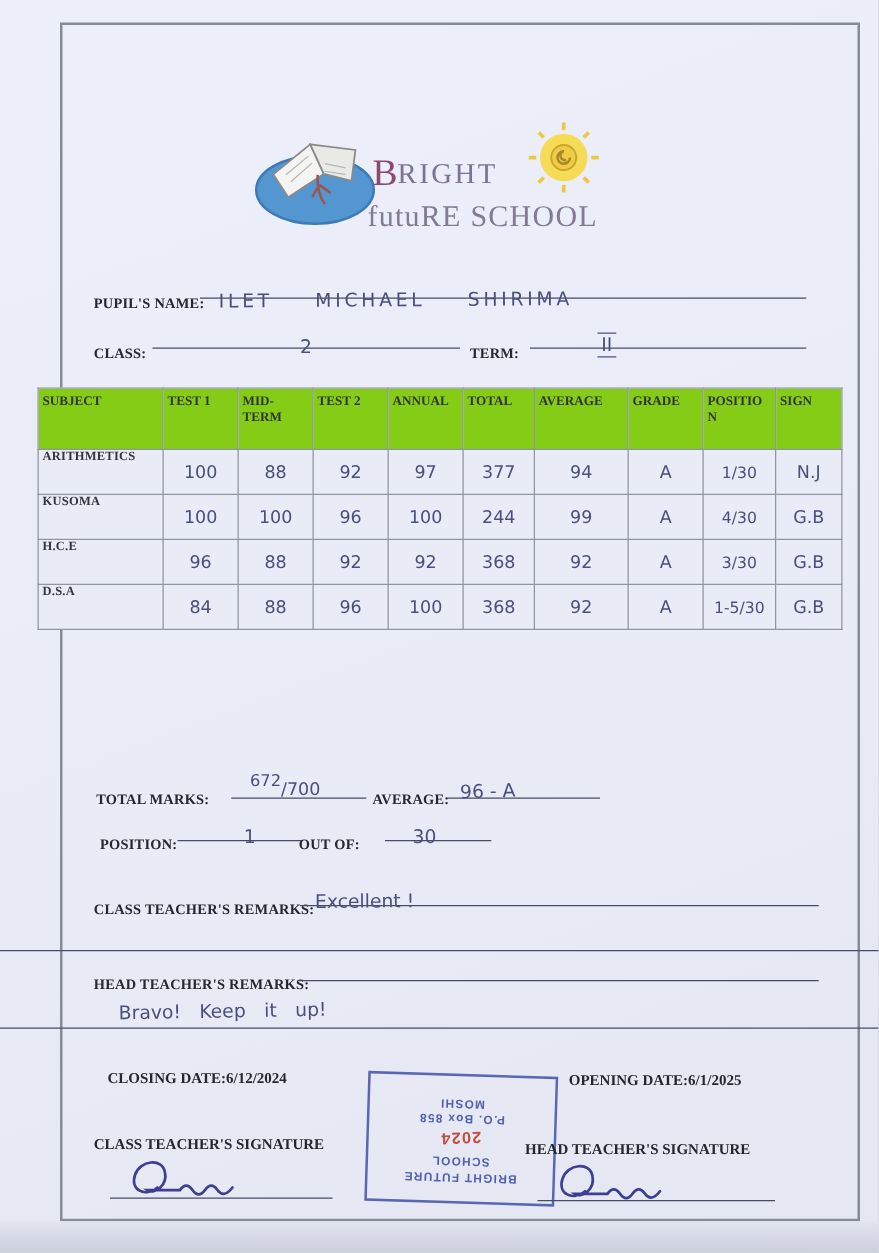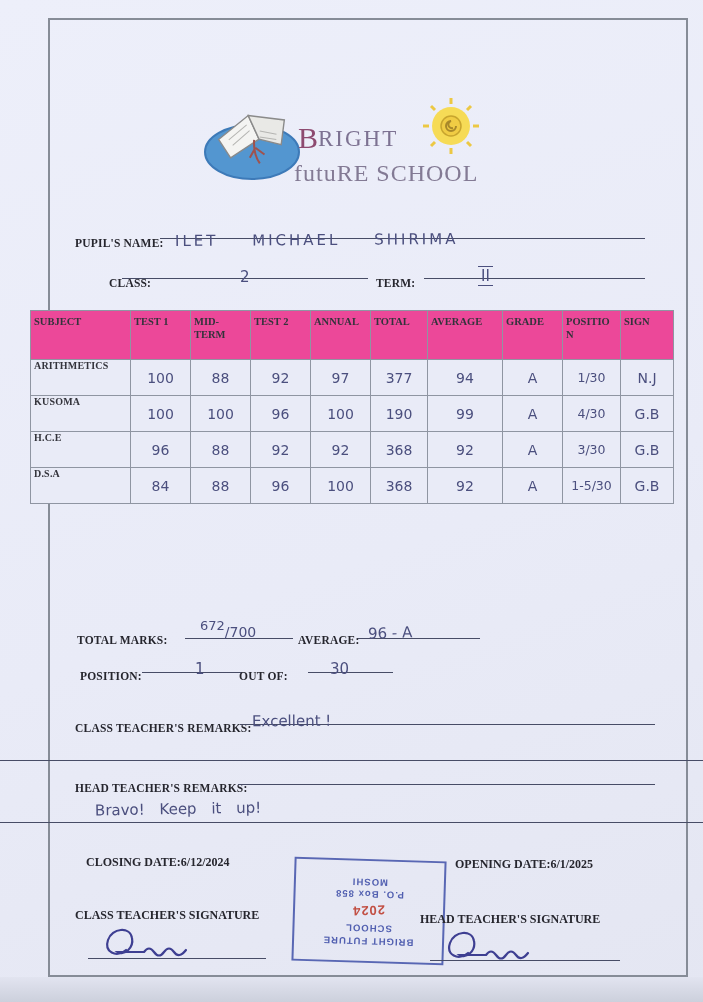--- a/index.html
+++ b/index.html
@@ -15,21 +15,21 @@
   .lbl{font-weight:bold;font-size:11.5px;letter-spacing:.2px;color:#26262e;}
   .lbl-lg{font-weight:bold;font-size:12px;color:#26262e;}
   .title{left:0;right:0;text-align:center;top:203px;font-weight:bold;font-size:17px;letter-spacing:.4px;color:#1f1f27;}
   .rule{border-bottom:1.6px solid #474c66;height:0;}
   .hw{font-family:"DejaVu Sans",sans-serif;color:#4b4f7e;}
   .hw-name{font-size:15px;letter-spacing:3px;word-spacing:26px;transform:rotate(-.4deg);}
   .hw-med{font-size:15px;}
   
   table.marks{position:absolute;left:30px;top:310px;width:643px;border-collapse:collapse;table-layout:fixed;background:#e9ebf7;}
   table.marks th,table.marks td{border:1.2px solid #8f95a2;padding:0 3px;overflow:hidden;}
-  table.marks th{background:#ec4899;font-size:10.5px;font-weight:bold;text-align:left;vertical-align:top;
+  table.marks th{background:#84cc16;font-size:10.5px;font-weight:bold;text-align:left;vertical-align:top;
     height:44px;padding-top:4px;color:#33333b;line-height:1.25;word-break:break-word;}
   table.marks td{height:35px;}
   td.subj{font-weight:bold;font-size:10px;vertical-align:top;padding-top:3px;letter-spacing:.2px;color:#33333b;font-family:"Liberation Serif",serif;}
   td.mark{text-align:center;vertical-align:middle;padding-top:7px;font-family:"DejaVu Sans",sans-serif;color:#4b4f7e;font-size:14px;}
   td.pos{font-size:12.5px;}
   
   .stamp{left:293px;top:859px;width:148px;height:100px;border:2.5px solid rgba(64,80,168,.85);
     transform:rotate(181.8deg);display:flex;flex-direction:column;align-items:center;justify-content:center;
     font-family:"Liberation Sans",sans-serif;color:rgba(64,80,168,.9);text-align:center;}
   .stamp .sline{font-size:9.5px;font-weight:bold;letter-spacing:1px;line-height:1.35;}
@@ -72,21 +72,21 @@
       </g>
       <text x="96" y="93" font-family="Liberation Serif,serif" font-size="24" letter-spacing="1" fill="#837a94">futuRE SCHOOL</text>
     </svg>
   </div>
 
 
   <span class="abs lbl" style="left:75px;top:237px;">PUPIL'S NAME:</span>
   <div class="abs rule" style="left:160px;top:238px;width:485px;"></div>
   <span class="abs hw hw-name" style="left:175px;top:231px;">ILET MICHAEL SHIRIMA</span>
 
-  <span class="abs lbl" style="left:75px;top:277px;margin-left:34px;">CLASS:</span>
+  <span class="abs lbl" style="left:75px;top:277px;">CLASS:</span>
   <div class="abs rule" style="left:122px;top:278px;width:246px;"></div>
   <span class="abs hw hw-med" style="left:240px;top:268px;">2</span>
   <span class="abs lbl" style="left:376px;top:277px;">TERM:</span>
   <div class="abs rule" style="left:424px;top:278px;width:221px;"></div>
   <span class="abs hw hw-med" style="left:478px;top:266px;border-top:1.5px solid #4b4f7e;border-bottom:1.5px solid #4b4f7e;padding:0 3px;">II</span>
 
   <table class="marks">
     <colgroup>
       <col style="width:100px">
         <col style="width:60px">
@@ -125,21 +125,21 @@
         <td class="mark">A</td>
         <td class="mark pos">1/30</td>
         <td class="mark">N.J</td>
       </tr>
       <tr>
         <td class="subj">KUSOMA</td>
         <td class="mark">100</td>
         <td class="mark">100</td>
         <td class="mark">96</td>
         <td class="mark">100</td>
-        <td class="mark">190</td>
+        <td class="mark">244</td>
         <td class="mark">99</td>
         <td class="mark">A</td>
         <td class="mark pos">4/30</td>
         <td class="mark">G.B</td>
       </tr>
       <tr>
         <td class="subj">H.C.E</td>
         <td class="mark">96</td>
         <td class="mark">88</td>
         <td class="mark">92</td>

